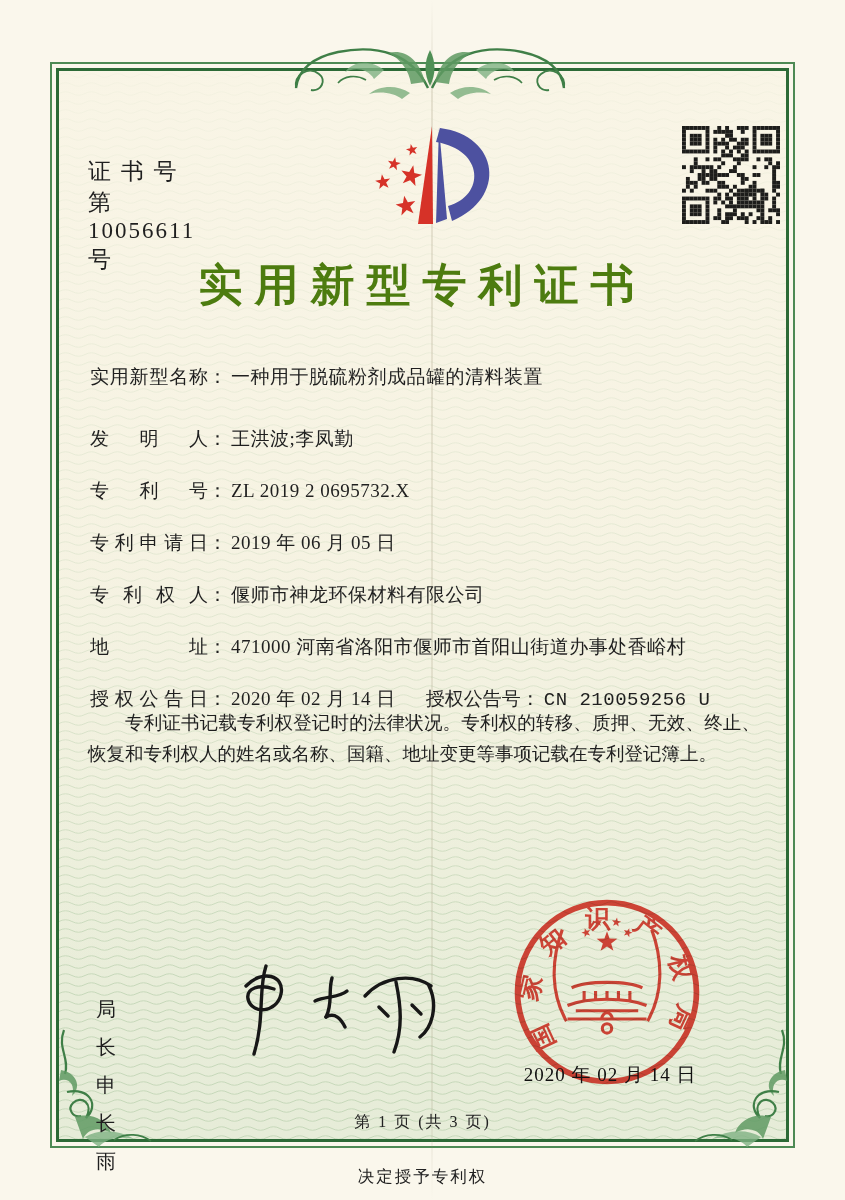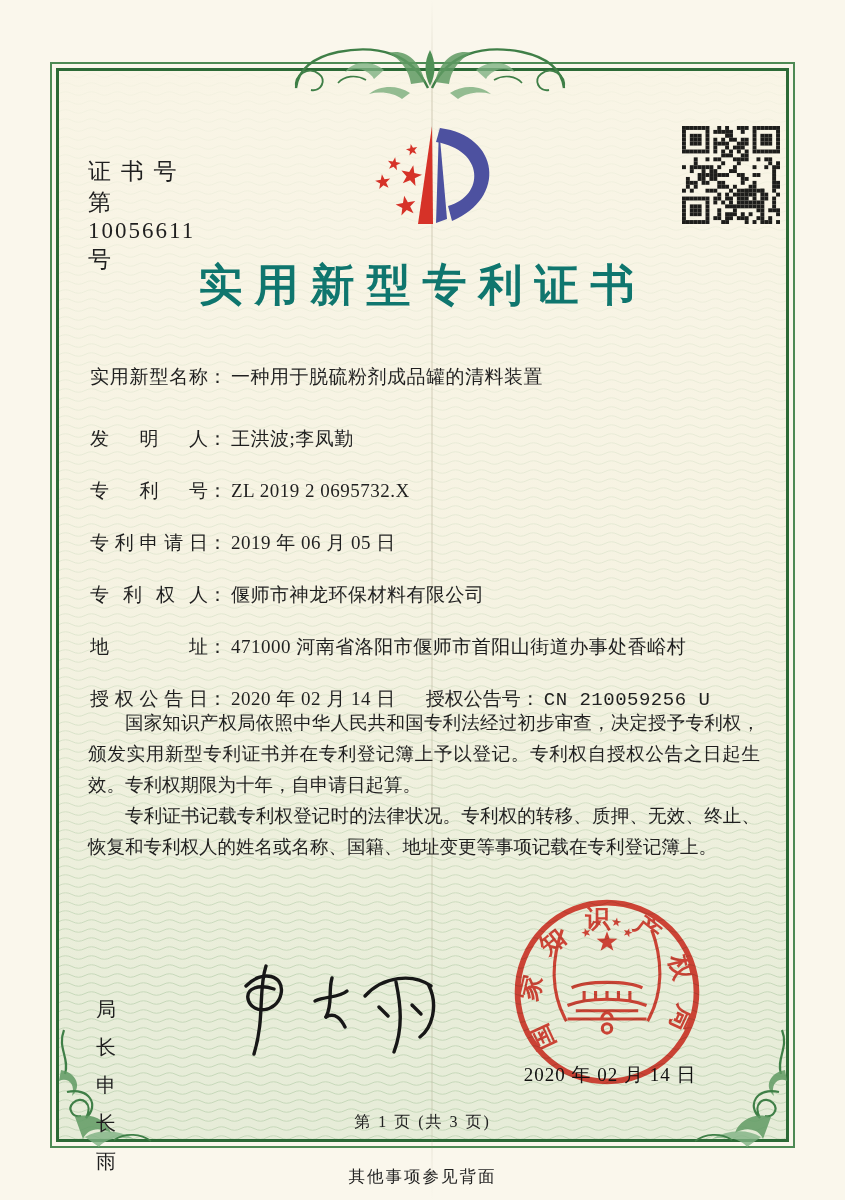--- a/index.html
+++ b/index.html
@@ -28,21 +28,21 @@
   .crease{
     left:431px;top:0;width:2px;height:1200px;
     background:linear-gradient(to bottom,rgba(150,140,110,0),rgba(150,140,110,.20) 8%,rgba(150,140,110,.16) 92%,rgba(150,140,110,0));
   }
   
   .cert-no{left:88px;top:128px;font-size:23px;letter-spacing:2px;margin-top:28px;}
   .logo{left:344px;top:118px;width:170px;height:132px;}
   .qr{left:682px;top:126px;width:98px;height:98px;}
   .title{
     left:0;top:256px;width:845px;text-align:center;
-    font-size:44px;font-weight:bold;letter-spacing:12px;color:#0f766e;
+    font-size:44px;font-weight:bold;letter-spacing:12px;color:#4d7c0f;
   }
   
   .fields{left:90px;top:364px;width:670px;font-size:19px;}
   .frow{margin-bottom:26px;white-space:nowrap;}
   .frow.first{margin-bottom:36px;}
   .flabel{
     display:inline-block;width:118px;
     text-align:justify;text-align-last:justify;
     vertical-align:bottom;
   }
@@ -474,21 +474,20 @@
     </div>
     <div class="frow">
       <span class="flabel">地址</span><span class="fcolon">：</span><span class="fvalue">471000 河南省洛阳市偃师市首阳山街道办事处香峪村</span>
     </div>
     <div class="frow">
       <span class="flabel">授权公告日</span><span class="fcolon">：</span><span class="fvalue">2020 年 02 月 14 日</span><span class="grant2"><span>授权公告号</span><span class="fcolon">：</span><span class="fvalue">CN 210059256 U</span></span>
     </div>
   </div>
 
   <div class="abs paras">
-    <p>国家知识产权局依照中华人民共和国专利法经过初步审查，决定授予专利权，颁发实用新型专利证书并在专利登记簿上予以登记。专利权自授权公告之日起生效。专利权期限为十年，自申请日起算。</p>
     <p>专利证书记载专利权登记时的法律状况。专利权的转移、质押、无效、终止、恢复和专利权人的姓名或名称、国籍、地址变更等事项记载在专利登记簿上。</p>
   </div>
 
   <div class="abs director">
     <div>局长</div>
     <div>申长雨</div>
   </div>
 
   <svg class="abs signature" viewBox="0 0 225 118">
     <g fill="none" stroke="#171717" stroke-width="3.4" stroke-linecap="round">
@@ -529,15 +528,15 @@
       <path d="M95,126 a5,6 0 0 1 10,0"></path>
       <path d="M57,40 C46,70 46,102 61,128"></path>
       <path d="M143,40 C154,70 154,102 139,128"></path>
       <circle cx="100" cy="135" r="4.5"></circle>
     </g>
   </svg>
 
   <div class="abs seal-date">2020 年 02 月 14 日</div>
 
   <div class="abs page-info">第 1 页 (共 3 页)</div>
-  <div class="abs back-note">其他事项参见背面</div>
+  <div class="abs back-note">决定授予专利权</div>
 
 </div>
 
 </body></html>

